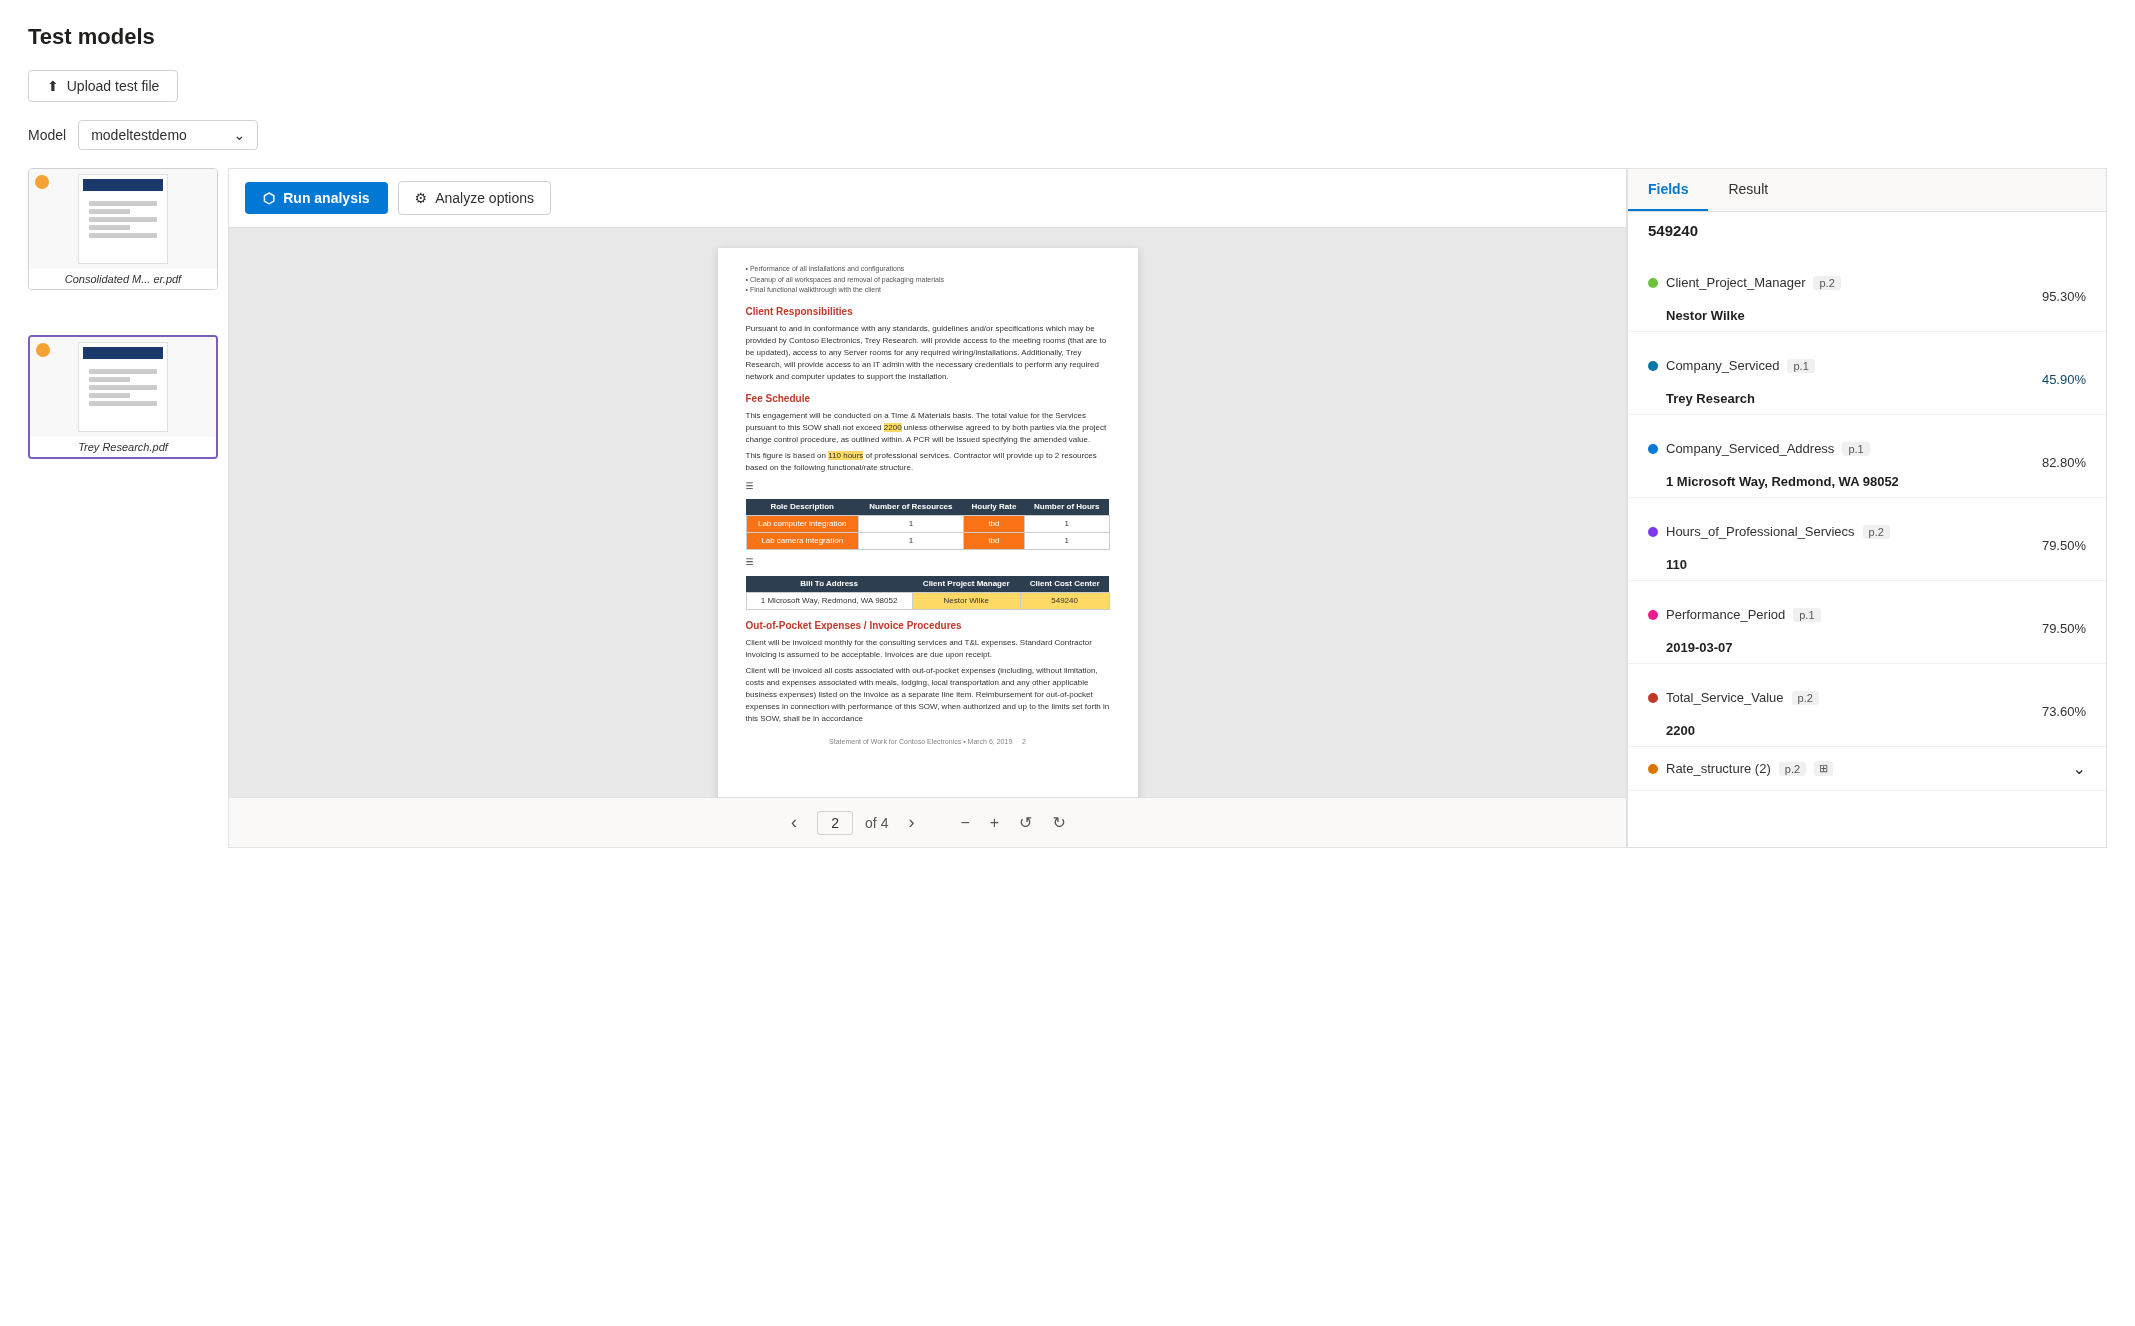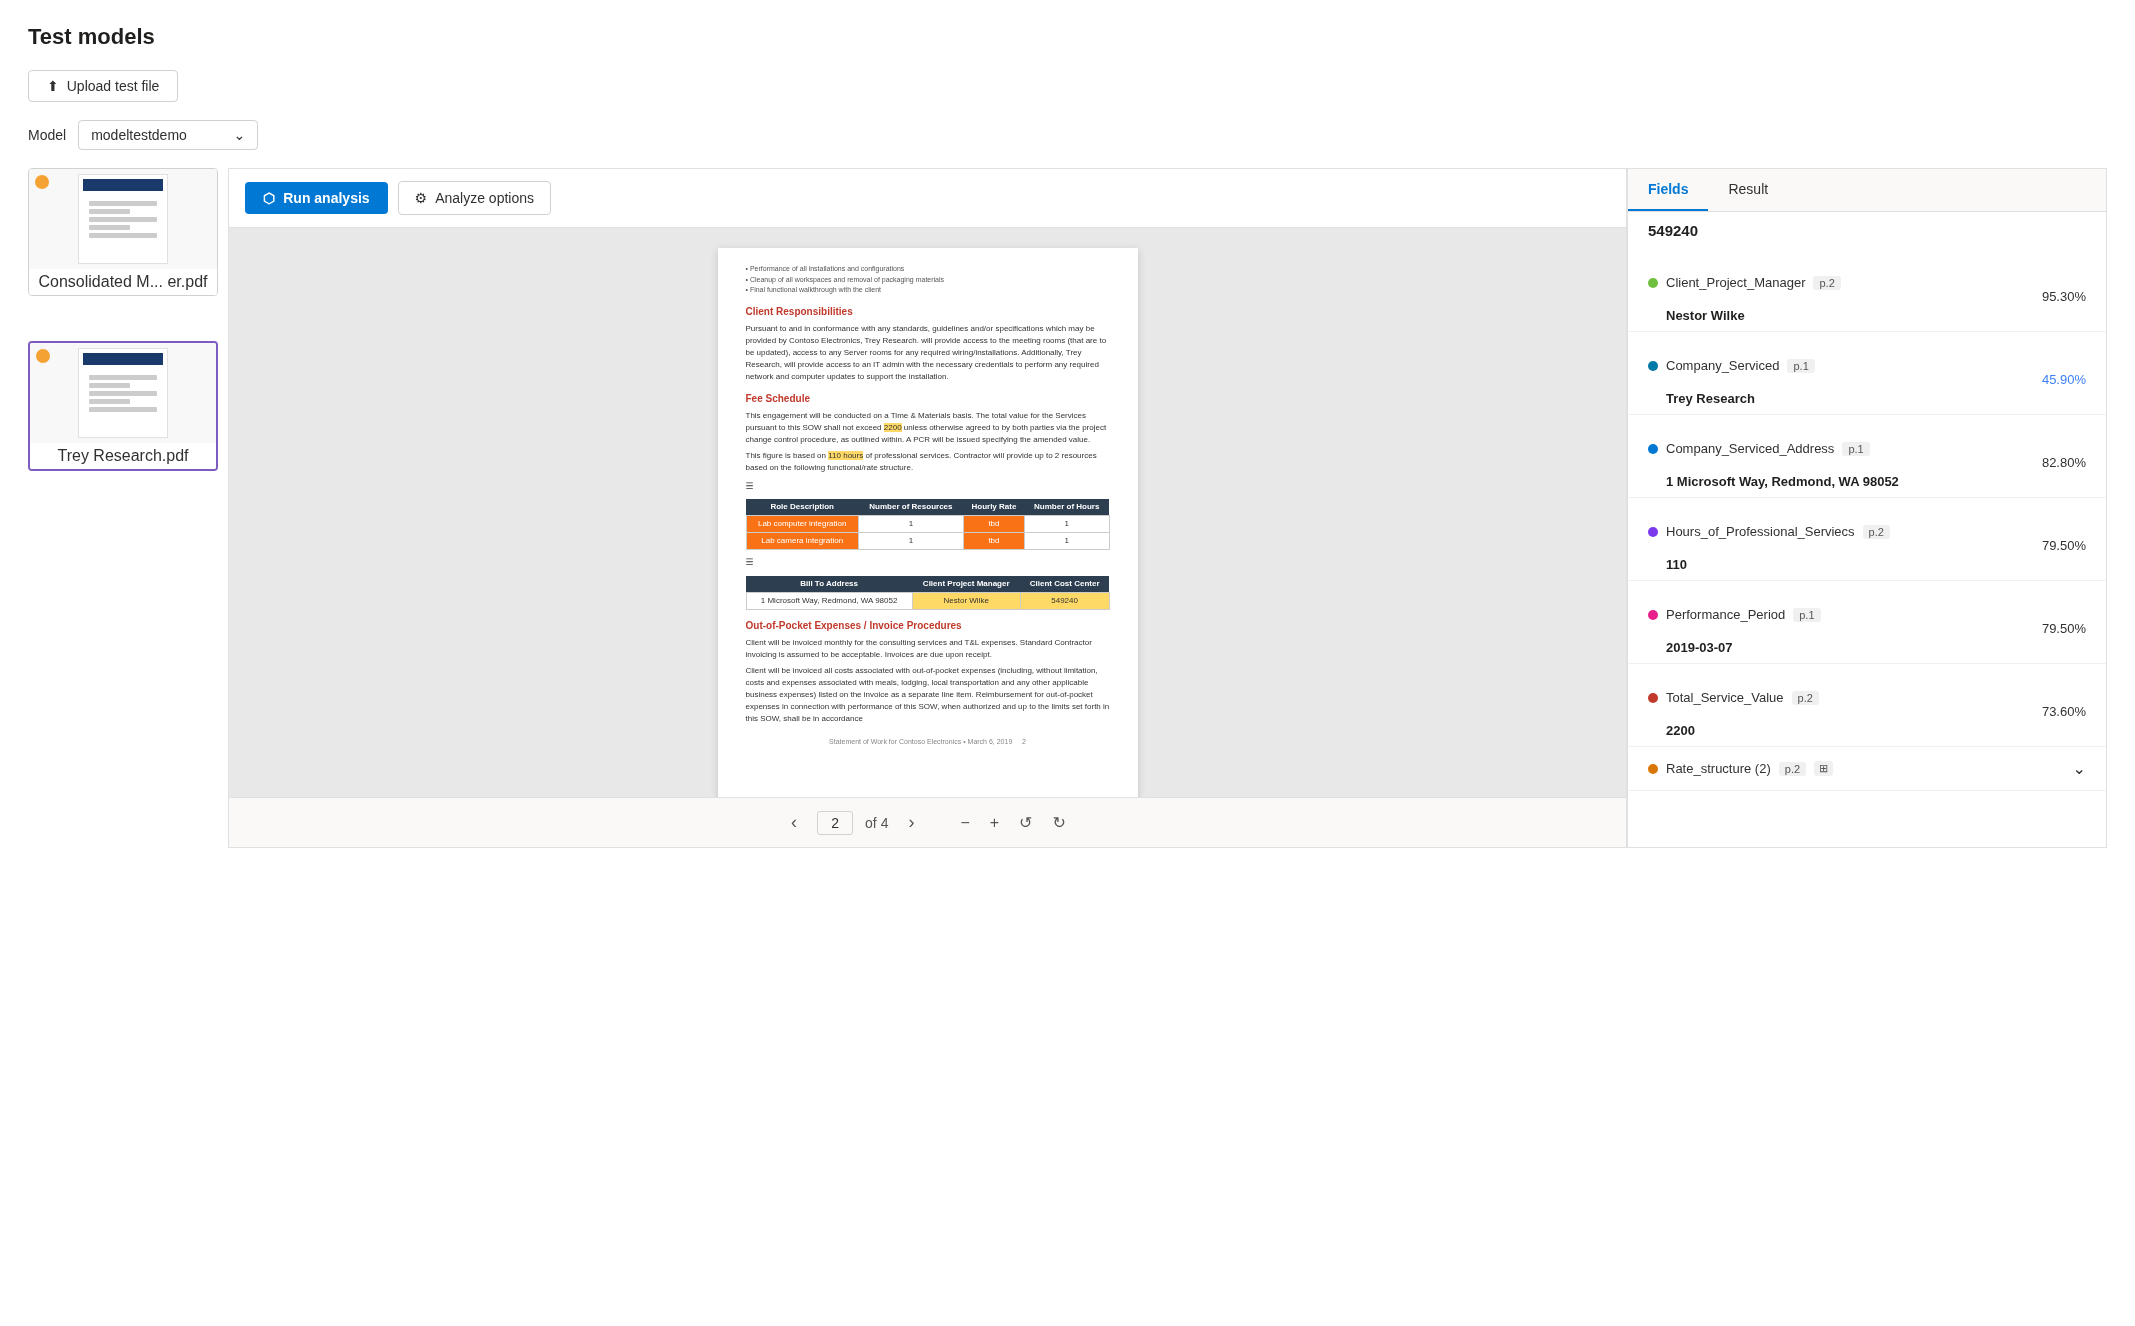--- a/index.html
+++ b/index.html
@@ -31,21 +31,21 @@
     
     .file-list { width: 200px; flex-shrink: 0; display: flex; flex-direction: column; gap: 10px; padding-right: 10px; }
     .file-item { border: 1px solid #d1d1d1; border-radius: 4px; overflow: hidden; cursor: pointer; position: relative; }
     .file-item.active { border: 2px solid #7c5cbf; margin-top: 35px; }
     .file-thumb { background: #f8f8f8; height: 100px; display: flex; align-items: center; justify-content: center; position: relative; }
     .file-thumb-inner { width: 90px; height: 90px; background: #fff; border: 1px solid #e0e0e0; padding: 4px; }
     .file-thumb-lines { display: flex; flex-direction: column; gap: 3px; padding: 6px; }
     .file-thumb-line { height: 5px; background: #ccc; border-radius: 1px; }
     .file-thumb-line.short { width: 60%; }
     .file-indicator { width: 14px; height: 14px; border-radius: 50%; position: absolute; top: 6px; left: 6px; }
-    .file-name { font-size: 16px; text-align: center; padding: 4px 4px; background: #fff; color: #323130; }
+    .file-name { font-size: 11px; text-align: center; padding: 4px 4px; background: #fff; color: #323130; font-style: italic; }
 
     
     .doc-viewer { flex: 1; border: 1px solid #e0e0e0; display: flex; flex-direction: column; overflow: hidden; }
     .doc-toolbar { display: flex; align-items: center; gap: 10px; padding: 12px 16px; border-bottom: 1px solid #e0e0e0; background: #fff; }
     .run-analysis-btn {
       display: inline-flex; align-items: center; gap: 8px;
       background: #0078d4; color: #fff;
       padding: 8px 18px; border-radius: 4px; border: none; cursor: pointer;
       font-size: 14px; font-weight: 600;
     }
@@ -72,21 +72,21 @@
     .fields-list { flex: 1; overflow-y: auto; padding: 0; }
     .field-item { padding: 12px 20px 8px 20px; border-bottom: 1px solid #f0f0f0; }
     .field-header { display: flex; align-items: center; justify-content: space-between; margin-bottom: 4px; }
     .field-name-row { display: flex; align-items: center; gap: 8px; }
     .field-dot { width: 10px; height: 10px; border-radius: 50%; flex-shrink: 0; }
     .field-name { font-size: 13px; font-weight: 500; color: #323130; }
     .field-page { background: #f0f0f0; border-radius: 3px; padding: 1px 6px; font-size: 11px; color: #555; }
     .field-table-icon { background: #f0f0f0; border-radius: 3px; padding: 1px 5px; font-size: 11px; color: #555; }
     .field-confidence { font-size: 13px; font-weight: 500; margin-top: 28px; }
     .field-confidence.high { color: #323130; }
-    .field-confidence.low { color: #3b82f6; }
+    .field-confidence.low { color: #0c4a6e; }
     .field-value { font-size: 13px; font-weight: 600; color: #201f1e; margin-top: 2px; padding-left: 18px; }
     .field-id-row { padding: 10px 20px; }
     .field-id { font-size: 15px; font-weight: 600; color: #201f1e; }
 
     
     .doc-section-title { font-size: 10px; font-weight: 600; color: #c0392b; margin: 8px 0 4px 0; }
     .doc-text { font-size: 8px; color: #333; margin-bottom: 4px; line-height: 1.5; }
     .doc-highlight { background: #ffd966; }
     .doc-table { width: 100%; border-collapse: collapse; margin: 6px 0; font-size: 8px; border-radius: 10px; }
     .doc-table th { background: #2c3e50; color: #fff; padding: 2px 4px; text-align: center; }

